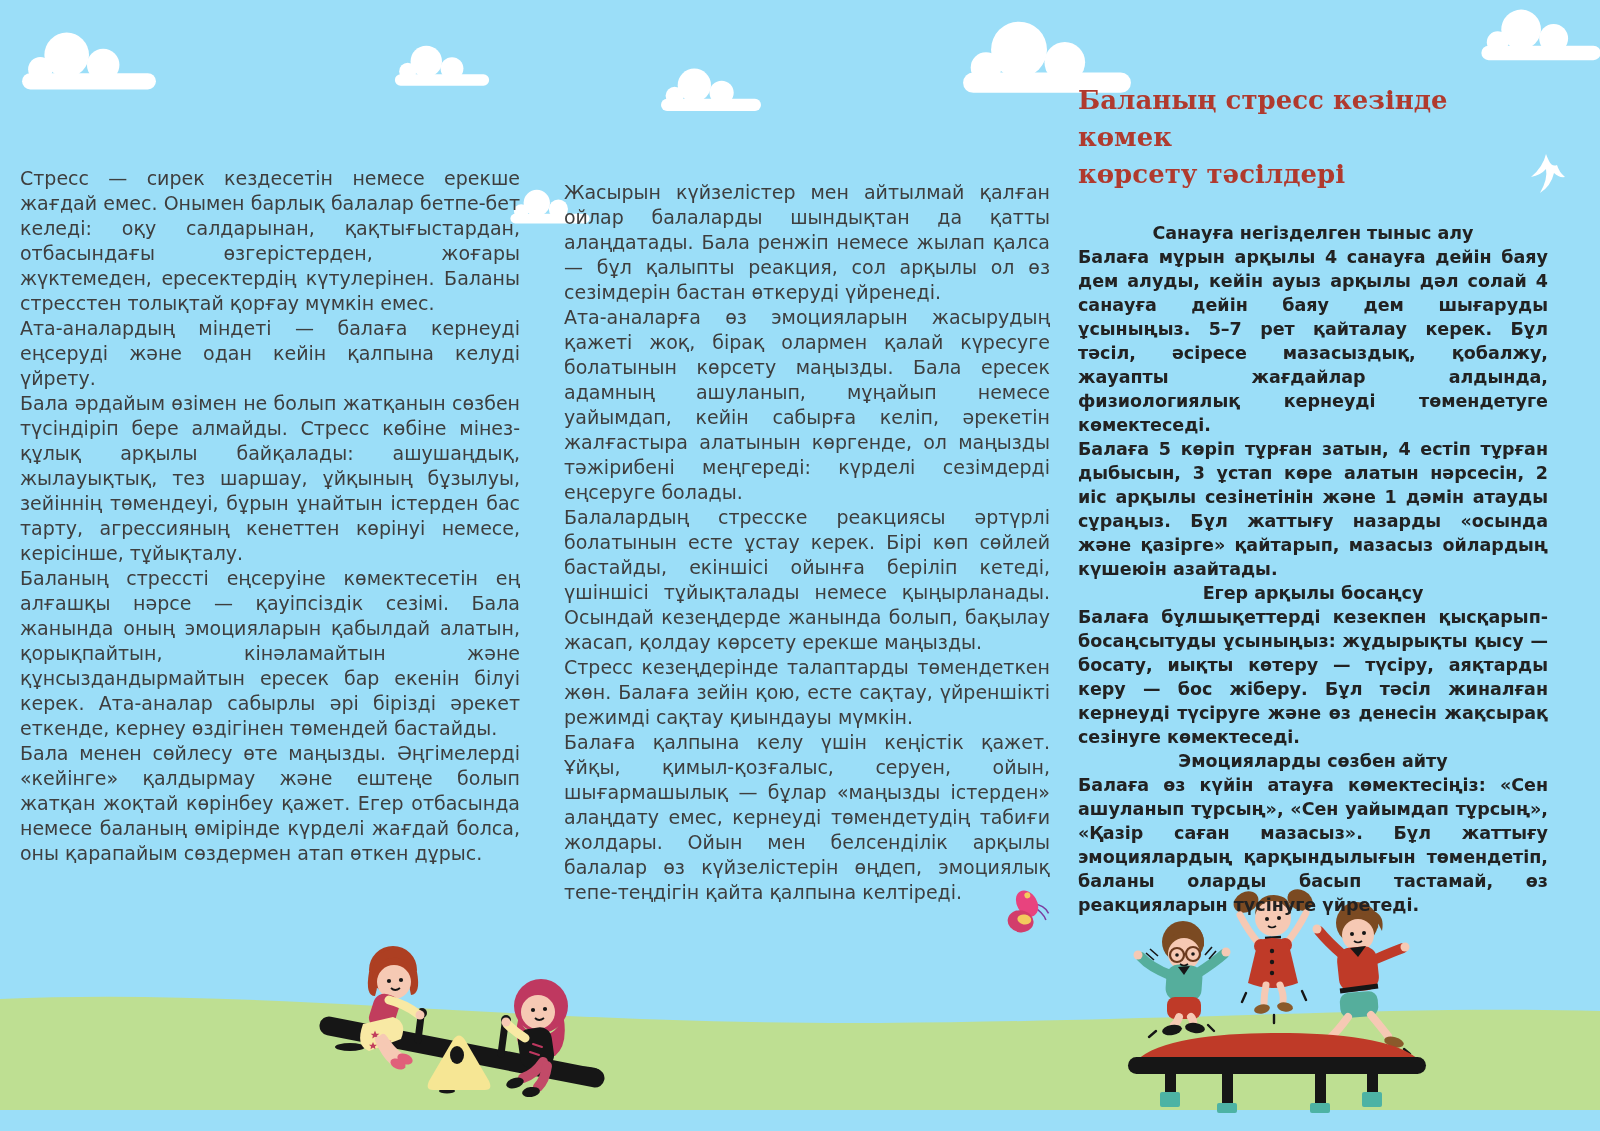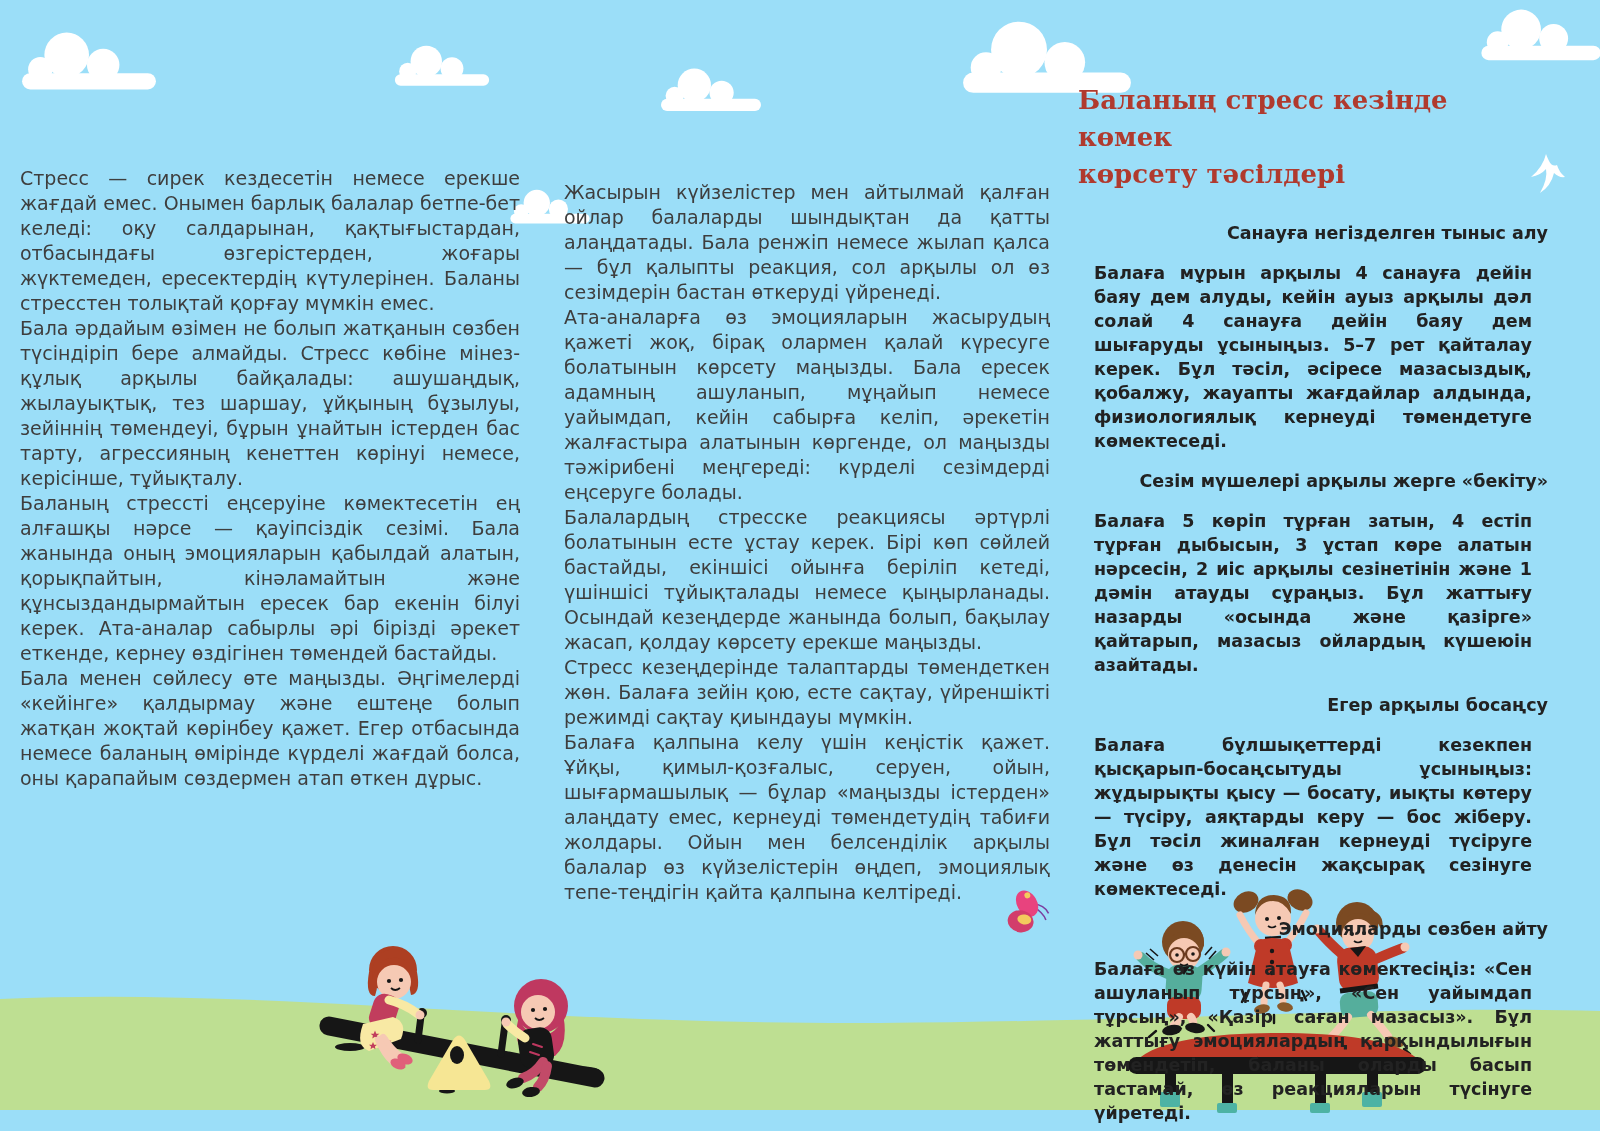--- a/index.html
+++ b/index.html
@@ -20,22 +20,22 @@
   .col-right{
     left:1078px;top:82px;width:470px;
     font-weight:700;color:#222222;font-size:17.5px;line-height:24px;
   }
   .title{
     text-align:left;color:#b03a2e;
     font-family:"DejaVu Serif","Liberation Serif",serif;
     font-weight:700;font-size:26px;line-height:37px;
     margin:0 0 28px 0;
   }
-  .col-right h3{margin:0;font-size:inherit;line-height:inherit;font-weight:700;text-align:right;}
-  .col-right p{margin:16px;}
+  .col-right h3{margin:0;font-size:inherit;line-height:inherit;font-weight:700;text-align:center;}
+  .col-right p{margin:0;}
   .hill{position:absolute;left:0;top:985px;width:1600px;height:125px;}
   svg{display:block;}
 </style>
 </head>
 <body>
 
 <div class="page">
 
   <svg class="decor cloud" style="left:18px;top:28px" width="142" height="64" viewBox="0 0 140 62">
     <circle cx="48" cy="26" r="22"></circle>
@@ -231,20 +231,21 @@
     <rect x="134" y="228" width="11" height="35" fill="#161616"></rect>
     <rect x="129" y="260" width="20" height="10" rx="2" fill="#4db3a4"></rect>
     <rect x="227" y="228" width="11" height="35" fill="#161616"></rect>
     <rect x="222" y="260" width="20" height="10" rx="2" fill="#4db3a4"></rect>
     <rect x="279" y="228" width="11" height="24" fill="#161616"></rect>
     <rect x="274" y="249" width="20" height="15" rx="2" fill="#4db3a4"></rect>
   </svg>
 
   <div class="col col-left">
     <p>Стресс — сирек кездесетін немесе ерекше жағдай емес. Онымен барлық балалар бетпе-бет келеді: оқу салдарынан, қақтығыстардан, отбасындағы өзгерістерден, жоғары жүктемеден, ересектердің күтулерінен. Баланы стресстен толықтай қорғау мүмкін емес.</p>
+    <p>Ата-аналардың міндеті — балаға кернеуді еңсеруді және одан кейін қалпына келуді үйрету.</p>
     <p>Бала әрдайым өзімен не болып жатқанын сөзбен түсіндіріп бере алмайды. Стресс көбіне мінез-құлық арқылы байқалады: ашушаңдық, жылауықтық, тез шаршау, ұйқының бұзылуы, зейіннің төмендеуі, бұрын ұнайтын істерден бас тарту, агрессияның кенеттен көрінуі немесе, керісінше, тұйықталу.</p>
     <p>Баланың стрессті еңсеруіне көмектесетін ең алғашқы нәрсе — қауіпсіздік сезімі. Бала жанында оның эмоцияларын қабылдай алатын, қорықпайтын, кінәламайтын және құнсыздандырмайтын ересек бар екенін білуі керек. Ата-аналар сабырлы әрі бірізді әрекет еткенде, кернеу өздігінен төмендей бастайды.</p>
     <p>Бала менен сөйлесу өте маңызды. Әңгімелерді «кейінге» қалдырмау және ештеңе болып жатқан жоқтай көрінбеу қажет. Егер отбасында немесе баланың өмірінде күрделі жағдай болса, оны қарапайым сөздермен атап өткен дұрыс.</p>
   </div>
 
   <div class="col col-mid">
     <p>Жасырын күйзелістер мен айтылмай қалған ойлар балаларды шындықтан да қатты алаңдатады. Бала ренжіп немесе жылап қалса — бұл қалыпты реакция, сол арқылы ол өз сезімдерін бастан өткеруді үйренеді.</p>
     <p>Ата-аналарға өз эмоцияларын жасырудың қажеті жоқ, бірақ олармен қалай күресуге болатынын көрсету маңызды. Бала ересек адамның ашуланып, мұңайып немесе уайымдап, кейін сабырға келіп, әрекетін жалғастыра алатынын көргенде, ол маңызды тәжірибені меңгереді: күрделі сезімдерді еңсеруге болады.</p>
     <p>Балалардың стресске реакциясы әртүрлі болатынын есте ұстау керек. Бірі көп сөйлей бастайды, екіншісі ойынға беріліп кетеді, үшіншісі тұйықталады немесе қыңырланады. Осындай кезеңдерде жанында болып, бақылау жасап, қолдау көрсету ерекше маңызды.</p>
     <p>Стресс кезеңдерінде талаптарды төмендеткен жөн. Балаға зейін қою, есте сақтау, үйреншікті режимді сақтау қиындауы мүмкін.</p>
@@ -254,21 +255,20 @@
   <div class="col col-right">
     <div class="title">
       <div>Баланың стресс кезінде көмек</div>
       <div>көрсету тәсілдері</div>
     </div>
     <div class="sec">
       <h3>Санауға негізделген тыныс алу</h3>
       <p>Балаға мұрын арқылы 4 санауға дейін баяу дем алуды, кейін ауыз арқылы дәл солай 4 санауға дейін баяу дем шығаруды ұсыныңыз. 5–7 рет қайталау керек. Бұл тәсіл, әсіресе мазасыздық, қобалжу, жауапты жағдайлар алдында, физиологиялық кернеуді төмендетуге көмектеседі.</p>
     </div>
     <div class="sec">
-      <h3>Сезім мүшелері арқылы жерге «бекіту»</h3>
       <p>Балаға 5 көріп тұрған затын, 4 естіп тұрған дыбысын, 3 ұстап көре алатын нәрсесін, 2 иіс арқылы сезінетінін және 1 дәмін атауды сұраңыз. Бұл жаттығу назарды «осында және қазірге» қайтарып, мазасыз ойлардың күшеюін азайтады.</p>
     </div>
     <div class="sec">
       <h3>Егер арқылы босаңсу</h3>
       <p>Балаға бұлшықеттерді кезекпен қысқарып-босаңсытуды ұсыныңыз: жұдырықты қысу — босату, иықты көтеру — түсіру, аяқтарды керу — бос жіберу. Бұл тәсіл жиналған кернеуді түсіруге және өз денесін жақсырақ сезінуге көмектеседі.</p>
     </div>
     <div class="sec">
       <h3>Эмоцияларды сөзбен айту</h3>
       <p>Балаға өз күйін атауға көмектесіңіз: «Сен ашуланып тұрсың», «Сен уайымдап тұрсың», «Қазір саған мазасыз». Бұл жаттығу эмоциялардың қарқындылығын төмендетіп, баланы оларды басып тастамай, өз реакцияларын түсінуге үйретеді.</p>
     </div>

